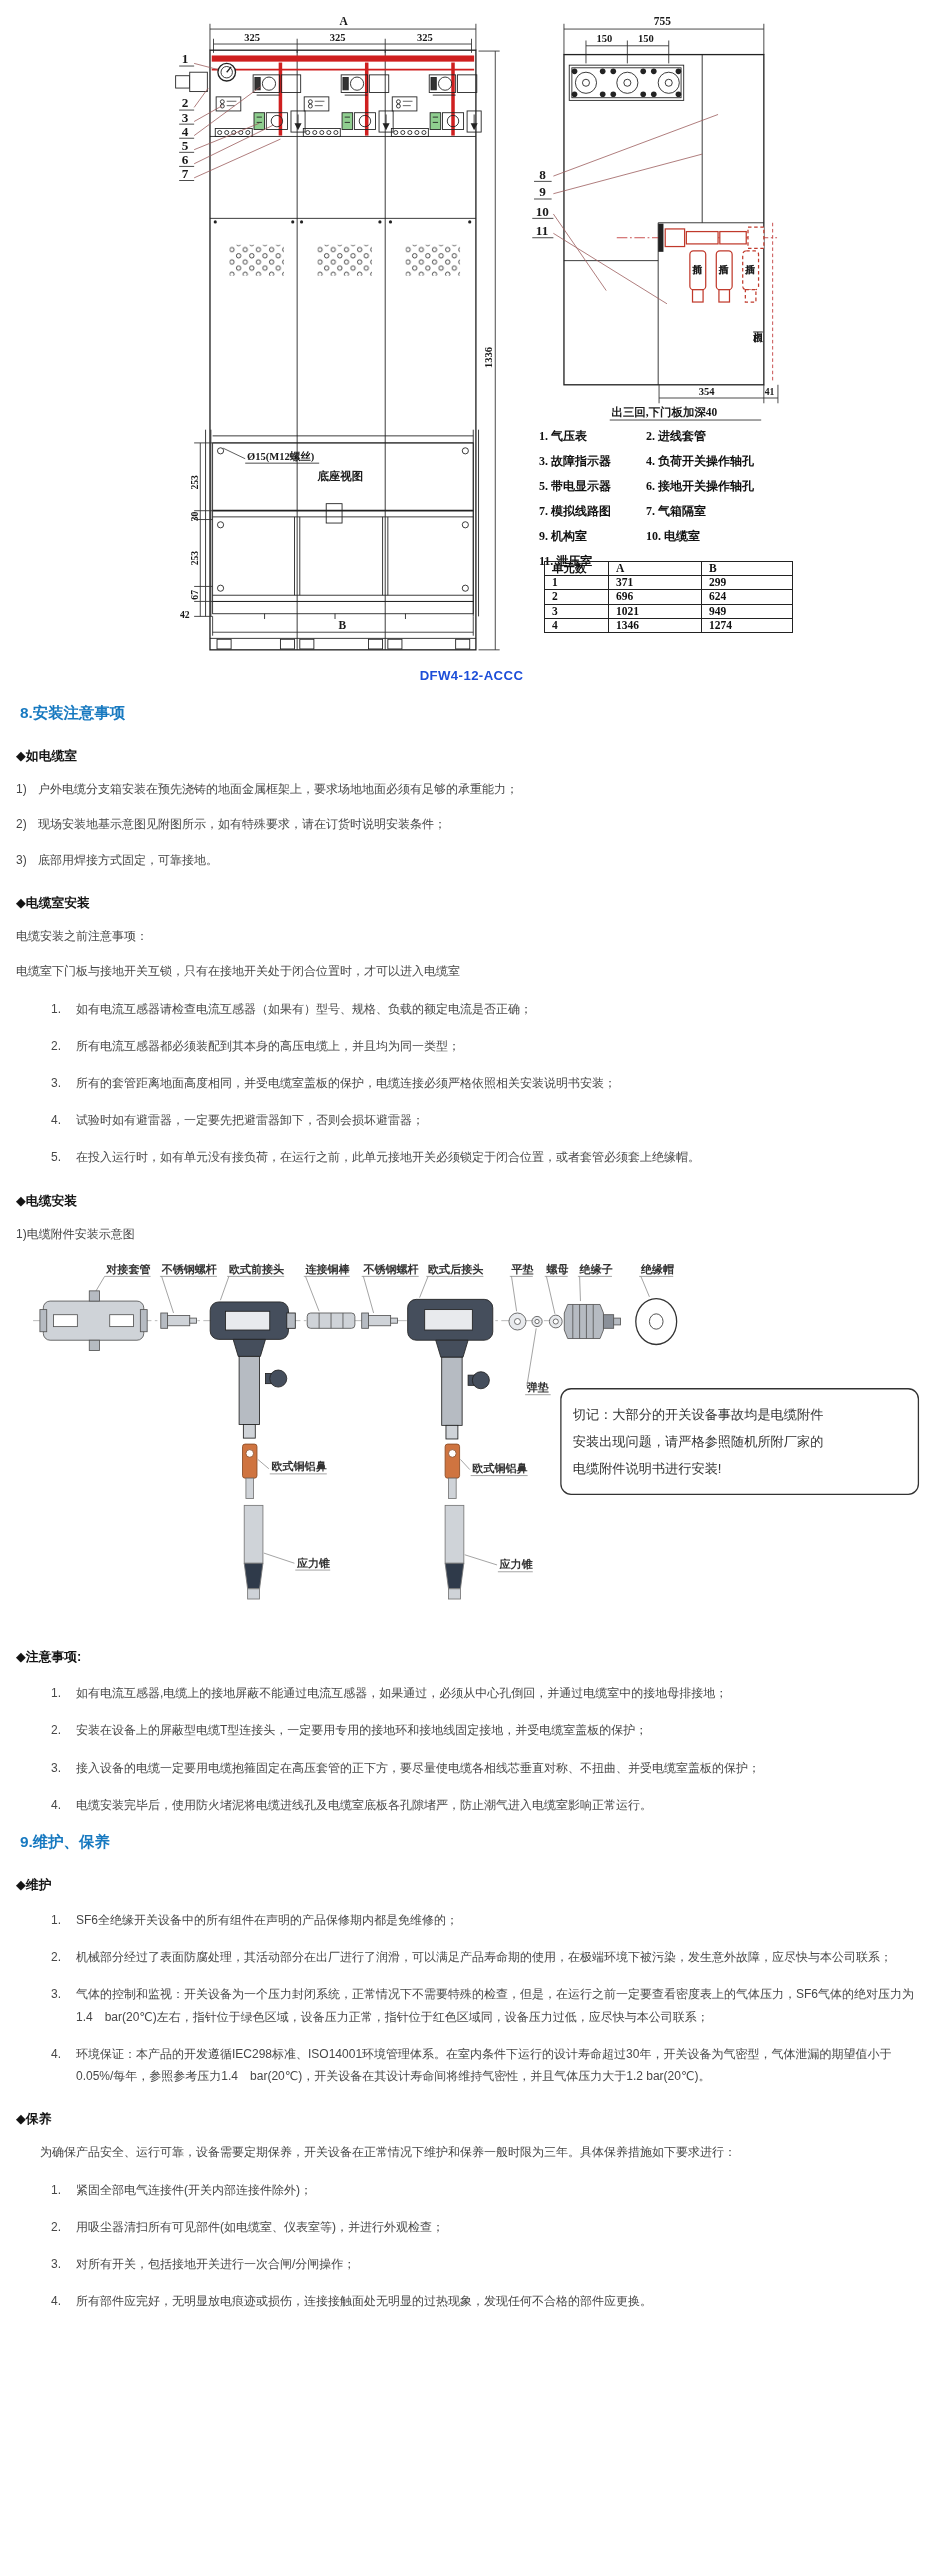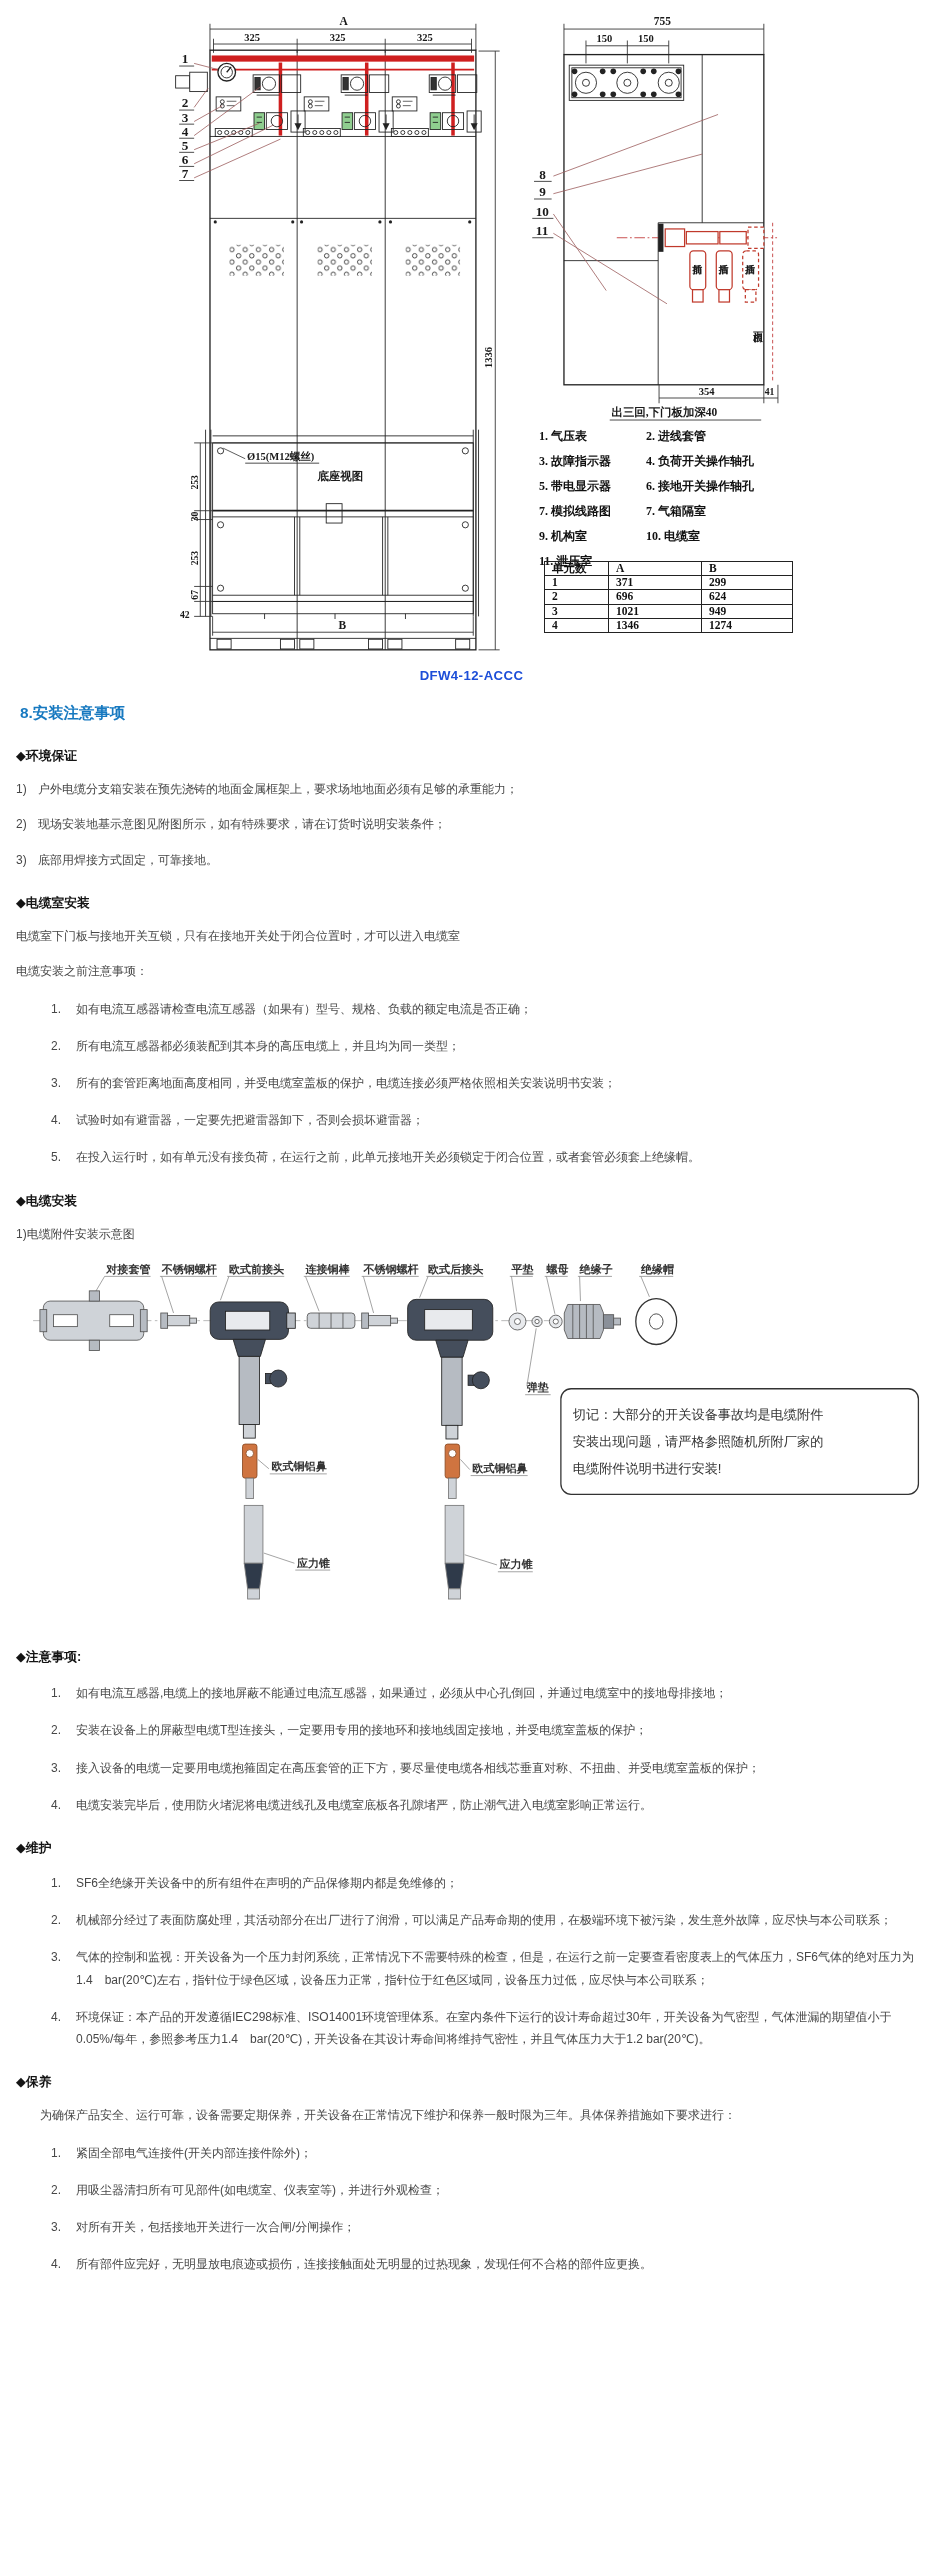--- a/index.html
+++ b/index.html
@@ -372,30 +372,30 @@
     </tbody>
       </table>
   </div>
 
   <div class="model-title">DFW4-12-ACCC</div>
 
   <div class="content">
 
     <h2 class="blue-h">8.安装注意事项</h2>
 
-    <div class="subhead">◆环境保证</div>
+    <div class="subhead">◆如电缆室</div>
     <ul class="plist">
       <li><span class="n">1)</span><span>户外电缆分支箱安装在预先浇铸的地面金属框架上，要求场地地面必须有足够的承重能力；</span></li>
       <li><span class="n">2)</span><span>现场安装地基示意图见附图所示，如有特殊要求，请在订货时说明安装条件；</span></li>
       <li><span class="n">3)</span><span>底部用焊接方式固定，可靠接地。</span></li>
     </ul>
 
     <div class="subhead">◆电缆室安装</div>
+    <div class="para">电缆安装之前注意事项：</div>
     <div class="para">电缆室下门板与接地开关互锁，只有在接地开关处于闭合位置时，才可以进入电缆室</div>
-    <div class="para">电缆安装之前注意事项：</div>
     <ul class="dlist">
       <li><span class="n">1.</span><span>如有电流互感器请检查电流互感器（如果有）型号、规格、负载的额定电流是否正确；</span></li>
       <li><span class="n">2.</span><span>所有电流互感器都必须装配到其本身的高压电缆上，并且均为同一类型；</span></li>
       <li><span class="n">3.</span><span>所有的套管距离地面高度相同，并受电缆室盖板的保护，电缆连接必须严格依照相关安装说明书安装；</span></li>
       <li><span class="n">4.</span><span>试验时如有避雷器，一定要先把避雷器卸下，否则会损坏避雷器；</span></li>
       <li><span class="n">5.</span><span>在投入运行时，如有单元没有接负荷，在运行之前，此单元接地开关必须锁定于闭合位置，或者套管必须套上绝缘帽。</span></li>
     </ul>
 
     <div class="subhead">◆电缆安装</div>
     <div class="para">1)电缆附件安装示意图</div>
@@ -552,20 +552,21 @@
     </div>
 
     <div class="subhead">◆注意事项:</div>
     <ul class="dlist" style="margin-top:16px;">
       <li><span class="n">1.</span><span>如有电流互感器,电缆上的接地屏蔽不能通过电流互感器，如果通过，必须从中心孔倒回，并通过电缆室中的接地母排接地；</span></li>
       <li><span class="n">2.</span><span>安装在设备上的屏蔽型电缆T型连接头，一定要用专用的接地环和接地线固定接地，并受电缆室盖板的保护；</span></li>
       <li><span class="n">3.</span><span>接入设备的电缆一定要用电缆抱箍固定在高压套管的正下方，要尽量使电缆各相线芯垂直对称、不扭曲、并受电缆室盖板的保护；</span></li>
       <li><span class="n">4.</span><span>电缆安装完毕后，使用防火堵泥将电缆进线孔及电缆室底板各孔隙堵严，防止潮气进入电缆室影响正常运行。</span></li>
     </ul>
 
+    <h2 class="blue-h">9.维护、保养</h2>
 
     <div class="subhead">◆维护</div>
     <ul class="dlist">
       <li><span class="n">1.</span><span>SF6全绝缘开关设备中的所有组件在声明的产品保修期内都是免维修的；</span></li>
       <li><span class="n">2.</span><span>机械部分经过了表面防腐处理，其活动部分在出厂进行了润滑，可以满足产品寿命期的使用，在极端环境下被污染，发生意外故障，应尽快与本公司联系；</span></li>
       <li><span class="n">3.</span><span>气体的控制和监视：开关设备为一个压力封闭系统，正常情况下不需要特殊的检查，但是，在运行之前一定要查看密度表上的气体压力，SF6气体的绝对压力为1.4　bar(20℃)左右，指针位于绿色区域，设备压力正常，指针位于红色区域同，设备压力过低，应尽快与本公司联系；</span></li>
       <li><span class="n">4.</span><span>环境保证：本产品的开发遵循IEC298标准、ISO14001环境管理体系。在室内条件下运行的设计寿命超过30年，开关设备为气密型，气体泄漏的期望值小于0.05%/每年，参照参考压力1.4　bar(20℃)，开关设备在其设计寿命间将维持气密性，并且气体压力大于1.2 bar(20℃)。</span></li>
     </ul>
 
     <div class="subhead">◆保养</div>

